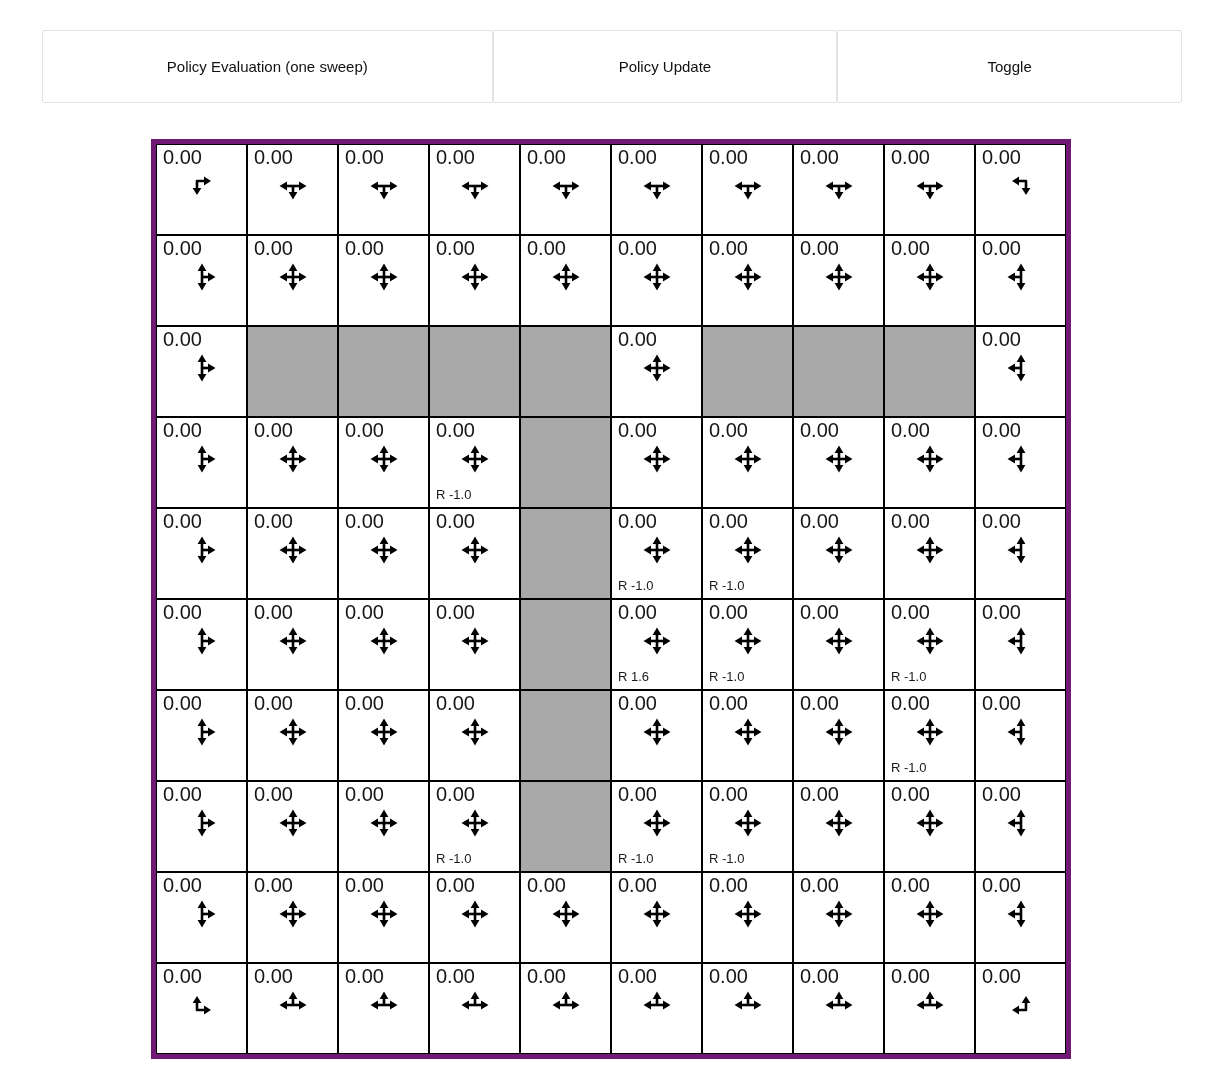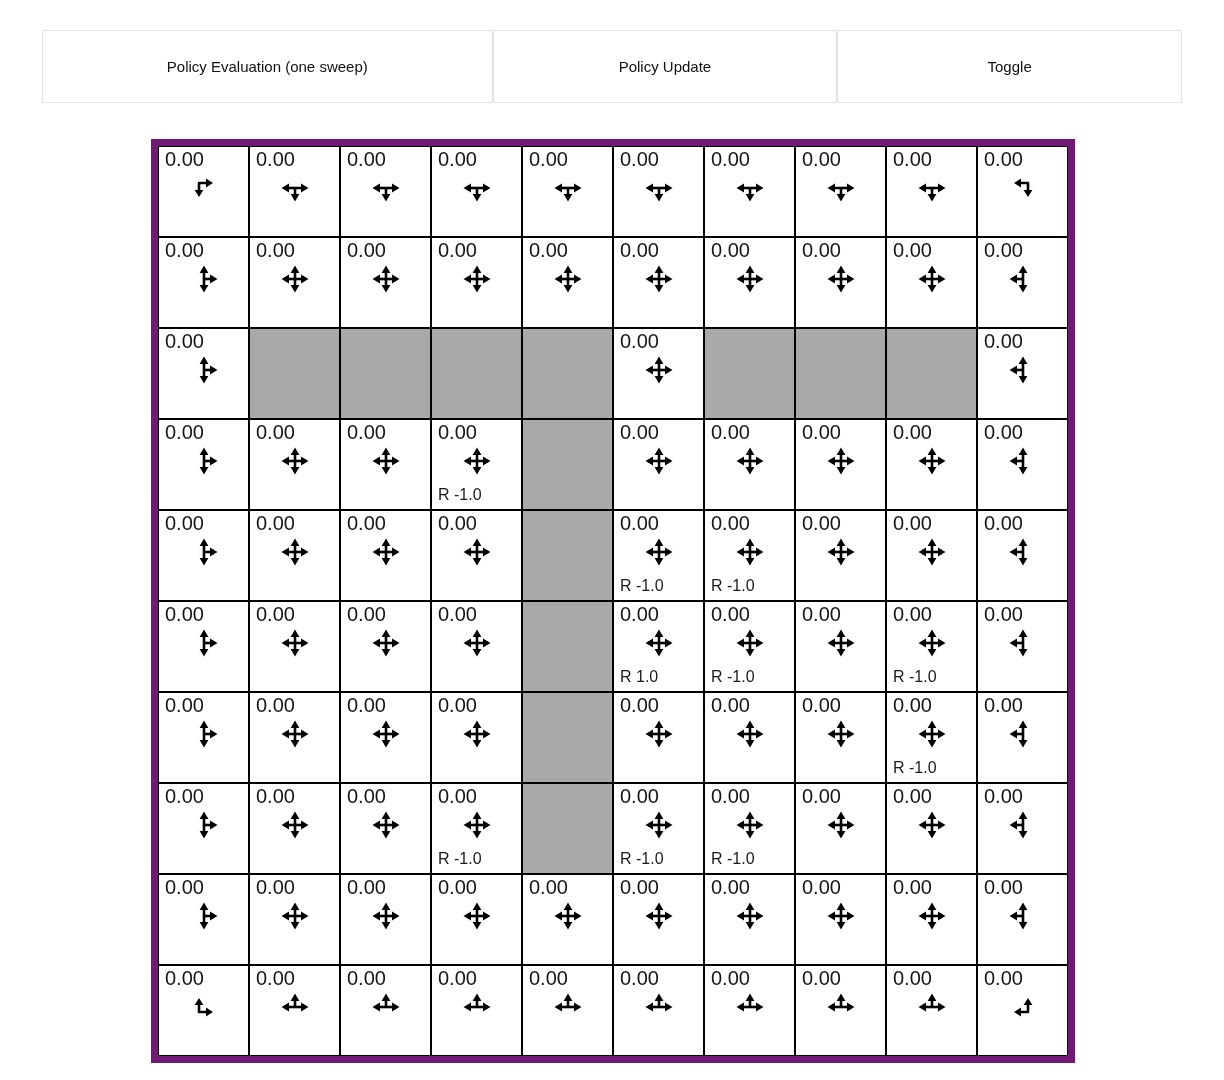--- a/index.html
+++ b/index.html
@@ -30,21 +30,21 @@
   }
   .toolbar button.wide { flex-grow: 1.32; }
   .toolbar button.norm { flex-grow: 1; }
   .grid {
     position: absolute;
     left: 151px;
     top: 139px;
     display: grid;
     grid-template-columns: repeat(10, 91px);
     grid-template-rows: repeat(10, 91px);
-    border: 7px solid #701a75;
+    border: 5px solid #701a75;
     background: #ffffff;
   }
   .cell {
     box-sizing: border-box;
     border: 1px solid #000000;
     position: relative;
     background: #ffffff;
   }
   .cell.wall { background: #a9a9a9; }
   .cell-value {
@@ -58,21 +58,21 @@
   .arrows {
     position: absolute;
     left: 50%;
     top: 26px;
     transform: translateX(-50%);
   }
   .cell-reward {
     position: absolute;
     left: 6px;
     bottom: 5px;
-    font-size: 16px;
+    font-size: 13px;
     color: #1a1a1a;
   }
 </style>
 </head>
 <body>
 
 <div class="toolbar">
   <button class="wide">Policy Evaluation (one sweep)</button>
   <button class="norm">Policy Update</button>
   <button class="norm">Toggle</button>
@@ -638,21 +638,21 @@
       <svg viewBox="-15 -15 30 30" width="30" height="30" class="arrows">
         <line x1="0" y1="0" x2="0" y2="-6.5" stroke="#000000" stroke-width="2.6"></line>
         <polygon points="0,-13.5 4.4,-6 -4.4,-6" fill="#000000"></polygon>
         <line x1="0" y1="0" x2="0" y2="6.5" stroke="#000000" stroke-width="2.6"></line>
         <polygon points="0,13.5 -4.4,6 4.4,6" fill="#000000"></polygon>
         <line x1="0" y1="0" x2="-6.5" y2="0" stroke="#000000" stroke-width="2.6"></line>
         <polygon points="-13.5,0 -6,-4.4 -6,4.4" fill="#000000"></polygon>
         <line x1="0" y1="0" x2="6.5" y2="0" stroke="#000000" stroke-width="2.6"></line>
         <polygon points="13.5,0 6,4.4 6,-4.4" fill="#000000"></polygon>
       </svg>
-      <div class="cell-reward">R 1.0</div>
+      <div class="cell-reward">R 1.6</div>
     </div>
     <div class="cell">
       <div class="cell-value">0.00</div>
       <svg viewBox="-15 -15 30 30" width="30" height="30" class="arrows">
         <line x1="0" y1="0" x2="0" y2="-6.5" stroke="#000000" stroke-width="2.6"></line>
         <polygon points="0,-13.5 4.4,-6 -4.4,-6" fill="#000000"></polygon>
         <line x1="0" y1="0" x2="0" y2="6.5" stroke="#000000" stroke-width="2.6"></line>
         <polygon points="0,13.5 -4.4,6 4.4,6" fill="#000000"></polygon>
         <line x1="0" y1="0" x2="-6.5" y2="0" stroke="#000000" stroke-width="2.6"></line>
         <polygon points="-13.5,0 -6,-4.4 -6,4.4" fill="#000000"></polygon>

